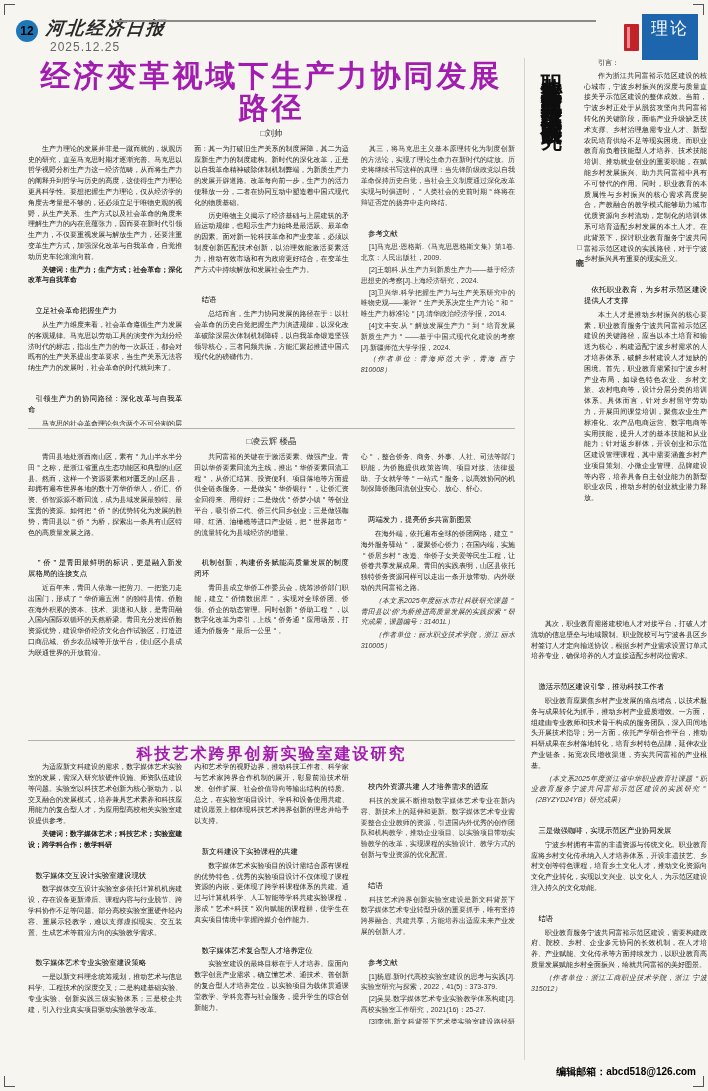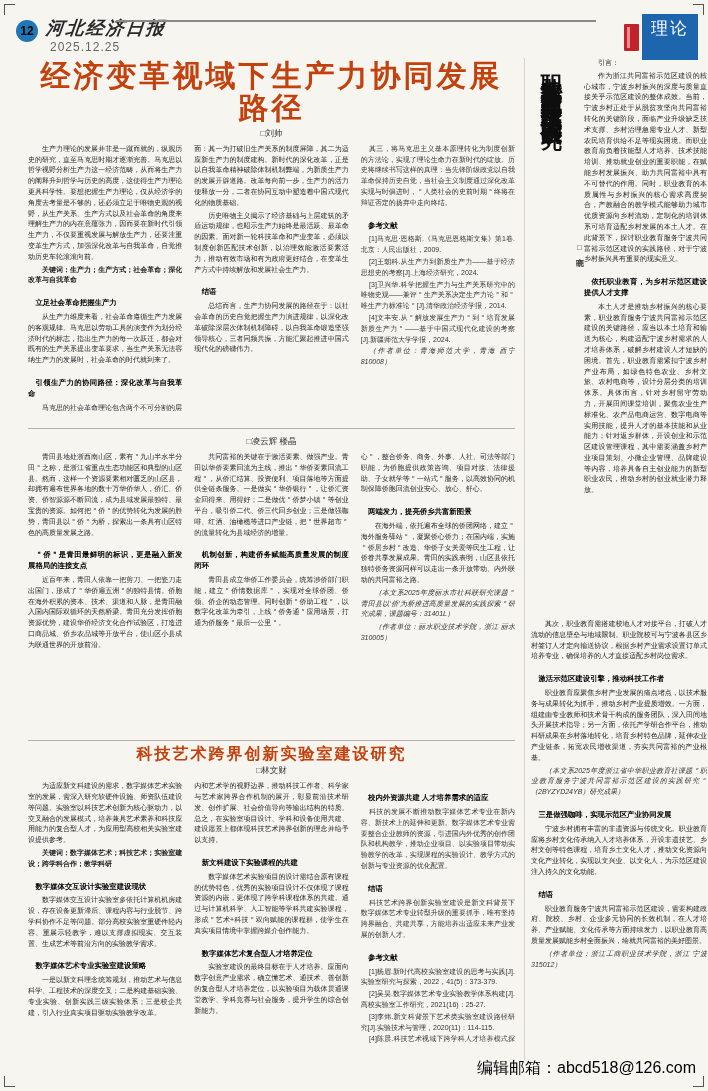--- a/index.html
+++ b/index.html
@@ -24,45 +24,45 @@
   .date{position:absolute;left:34px;top:26px;font-size:12px;color:#666;letter-spacing:1px;}
   .mast-rule{position:absolute;left:100px;top:6px;width:480px;border-top:2px solid #8a8a8a;}
   .section-badge-wrap{position:absolute;right:0;top:0;display:flex;align-items:center;gap:3px;}
   .book-icon{width:15px;height:27px;background:#c2232a;position:relative;border-radius:1px;}
   .book-icon:before{content:"";position:absolute;left:3px;top:3px;width:3px;height:21px;background:#e98d90;}
   .section-badge{background:#1d66ad;color:#fff;font-weight:normal;font-size:17px;
         padding:3px 9px 20px;letter-spacing:2px;}
 
   
   .art{position:absolute;overflow:hidden;}
-  .headline{font-weight:bold;text-align:center;color:#c2410c;line-height:1.08;
+  .headline{font-weight:bold;text-align:center;color:#a21caf;line-height:1.08;
         font-family:Liberation Serif, serif;}
   .byline{text-align:center;font-size:8.5px;color:#333;margin:3px 0 4px;}
   .cols{display:flex;gap:12px;align-items:stretch;}
   .col{flex:1;font-size:7px;line-height:10.8px;text-align:justify;overflow:hidden;color:#262626;}
   .col p{margin:0 0 2px;text-indent:2em;}
   .col p.noind{text-indent:0;}
-  .sub{font-weight:bold;font-size:7.4px;color:#000;margin:12px 0 3px;text-indent:1em;}
+  .sub{font-weight:normal;font-size:7.4px;color:#000;margin:20px 0 3px;text-indent:1em;}
   .kw{font-weight:bold;}
   .refs p{text-indent:1.2em;margin:0 0 1px;color:#333;}
   .note{font-style:italic;color:#333;}
   .hdiv{position:absolute;left:28px;width:487px;border-top:1px solid #b5b2aa;}
 
   
   .v-art{position:absolute;left:524px;top:58px;width:176px;height:1002px;overflow:hidden;
         border-left:1px solid #d8d4cc;padding-left:6px;}
   .v-top{display:flex;height:556px;overflow:hidden;}
   .v-title{writing-mode:vertical-rl;font-size:21.5px;font-weight:bold;letter-spacing:2.5px;
         width:40px;line-height:40px;color:#0e0e0e;}
   .v-byline{writing-mode:vertical-rl;font-size:8px;width:13px;padding-top:185px;color:#333;}
   .v-col{flex:1;font-size:7px;line-height:10.8px;text-align:justify;overflow:hidden;}
   .v-col p,.v-bottom p{margin:0 0 2px;text-indent:2em;}
   .v-bottom{margin-top:5px;height:430px;font-size:7px;line-height:10.8px;text-align:justify;overflow:hidden;}
 
-  .footer-email{position:absolute;right:12px;bottom:12px;font-size:16px;font-weight:normal;color:#000;}
+  .footer-email{position:absolute;right:12px;bottom:12px;font-size:10px;font-weight:bold;color:#000;}
 </style>
 </head>
 <body>
 
 <div class="page">
   <div class="corner tl"></div>
   <div class="corner tr"></div>
   <div class="corner bl"></div>
   <div class="corner br"></div>
 
@@ -129,21 +129,20 @@
         <p class="note">（本文系2025年度丽水市社科联研究课题＂青田县以‘侨’为桥推进高质量发展的实践探索＂研究成果，课题编号：31401L）</p>
         <p class="note">（作者单位：丽水职业技术学院，浙江 丽水 310005）</p>
       </div>
     </div>
   </div>
 
   <div class="hdiv" style="top:740px;"></div>
 
   <div class="art" style="left:28px;top:745px;width:487px;height:320px;">
     <div class="headline" style="font-size:16px;letter-spacing:2px;">科技艺术跨界创新实验室建设研究</div>
-    <div class="byline">□林文财</div>
     <div class="cols" style="height:262px;">
       <div class="col">
         <p>为适应新文科建设的需求，数字媒体艺术实验室的发展，需深入研究软硬件设施、师资队伍建设等问题。实验室以科技艺术创新为核心驱动力，以交叉融合的发展模式，培养兼具艺术素养和科技应用能力的复合型人才，为应用型高校相关实验室建设提供参考。</p>
         <p class="kw">关键词：数字媒体艺术；科技艺术；实验室建设；跨学科合作；教学科研</p>
         <div class="sub">数字媒体交互设计实验室建设现状</div>
         <p>数字媒体交互设计实验室多依托计算机机房建设，存在设备更新滞后、课程内容与行业脱节、跨学科协作不足等问题。部分高校实验室重硬件轻内容、重展示轻教学，难以支撑虚拟现实、交互装置、生成艺术等前沿方向的实验教学需求。</p>
         <div class="sub">数字媒体艺术专业实验室建设策略</div>
         <p>一是以新文科理念统筹规划，推动艺术与信息科学、工程技术的深度交叉；二是构建基础实验、专业实验、创新实践三级实验体系；三是校企共建，引入行业真实项目驱动实验教学改革。</p>
       </div>
       <div class="col">

